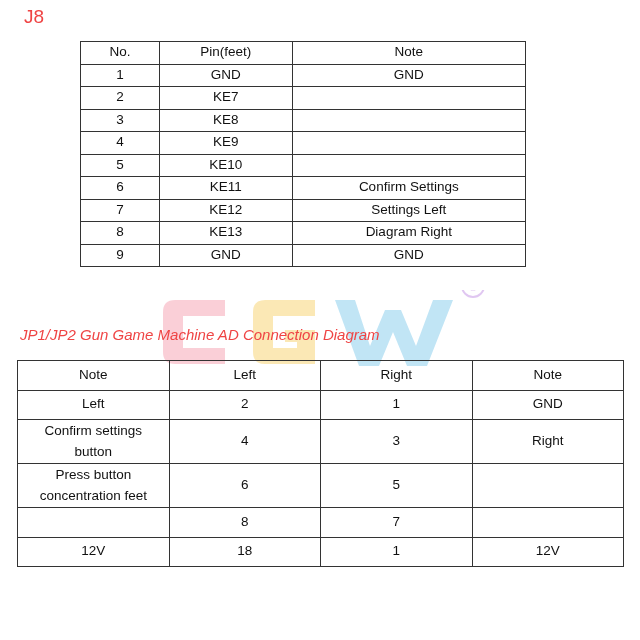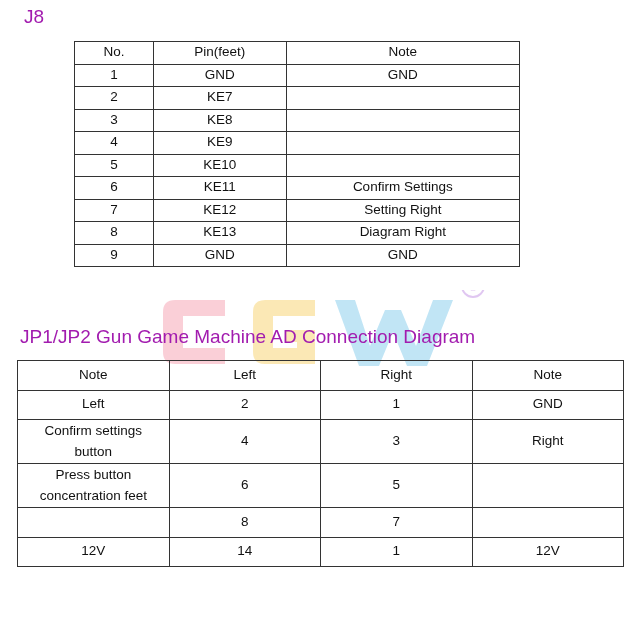--- a/index.html
+++ b/index.html
@@ -1,23 +1,23 @@
 <!DOCTYPE html>
 <html><head>
 <meta charset="utf-8">
 <style>
   html, body { margin: 0; padding: 0; background: #ffffff; }
   body { width: 640px; height: 640px; position: relative; overflow: hidden;
          font-family: "Liberation Sans", sans-serif; color: #111; }
-  .title { position: absolute; font-family: "Liberation Sans", sans-serif; color: #a21caf; }
+  .title { position: absolute; font-family: "Liberation Sans", sans-serif; color: #ef4444; }
   #j8-title { left: 24px; top: 6px; font-size: 19px; }
-  #jp-title { left: 20px; top: 326px; font-size: 19px; z-index: 3; }
+  #jp-title { left: 20px; top: 326px; font-size: 15px; z-index: 3; font-style: italic; }
   table { border-collapse: collapse; position: absolute; font-size: 13.5px; z-index: 2; }
   td { border: 1.5px solid #333; text-align: center; vertical-align: middle; padding: 0; line-height: 1.55; }
-  #j8-table { left: 74px; top: 41px; width: 446px; }
+  #j8-table { left: 80px; top: 41px; width: 446px; }
   #j8-table td { height: 21.5px; }
   #j8-table col.c1 { width: 79px; }
   #j8-table col.c2 { width: 133px; }
   #j8-table col.c3 { width: 234px; }
   #jp-table { left: 17px; top: 360px; width: 607px; }
   #jp-table col.c { width: 151.75px; }
   #jp-table tr.r-single td { height: 28.5px; }
   #jp-table tr.r-double td { height: 43px; }
   #jp-table tr.r-head td { height: 28.5px; }
   .logo { position: absolute; left: 155px; top: 290px; width: 340px; height: 80px; z-index: 1; opacity: 0.55; }
@@ -65,21 +65,21 @@
         <td></td>
       </tr>
   <tr>
         <td>6</td>
         <td>KE11</td>
         <td>Confirm Settings</td>
       </tr>
   <tr>
         <td>7</td>
         <td>KE12</td>
-        <td>Setting Right</td>
+        <td>Settings Left</td>
       </tr>
   <tr>
         <td>8</td>
         <td>KE13</td>
         <td>Diagram Right</td>
       </tr>
   <tr>
         <td>9</td>
         <td>GND</td>
         <td>GND</td>
@@ -134,18 +134,18 @@
         <td></td>
       </tr>
   <tr class="r-single">
         <td></td>
         <td>8</td>
         <td>7</td>
         <td></td>
       </tr>
   <tr class="r-single">
         <td>12V</td>
-        <td>14</td>
+        <td>18</td>
         <td>1</td>
         <td>12V</td>
       </tr>
 </tbody>
   </table>
 
 </body></html>

